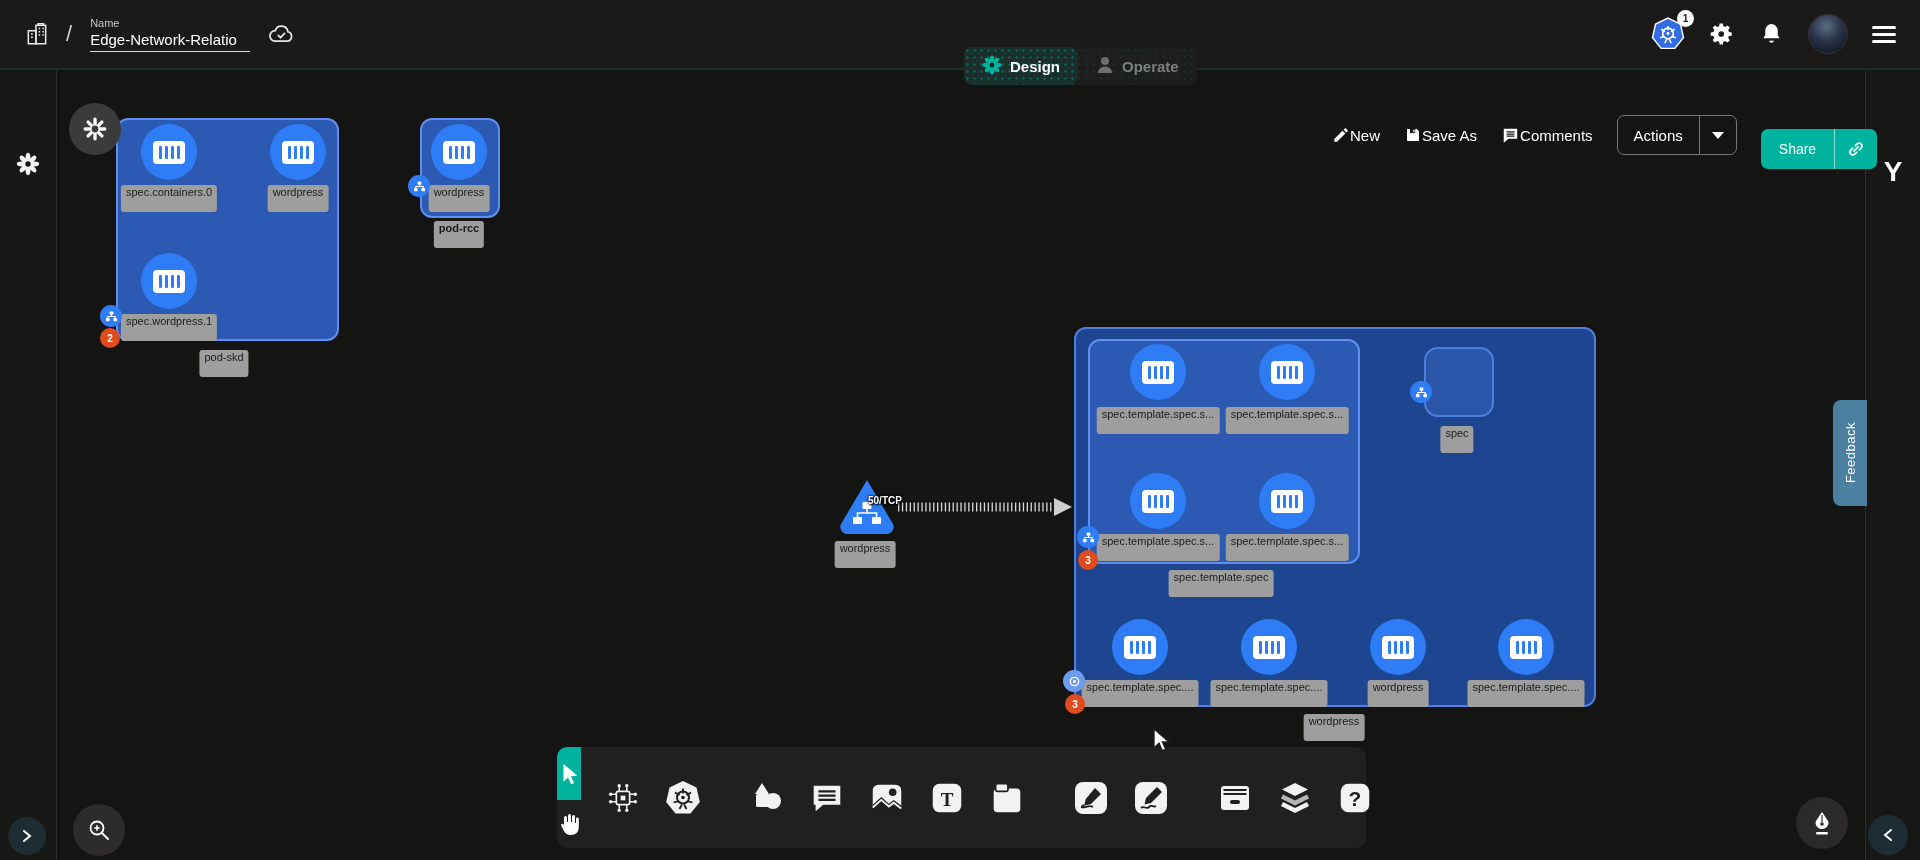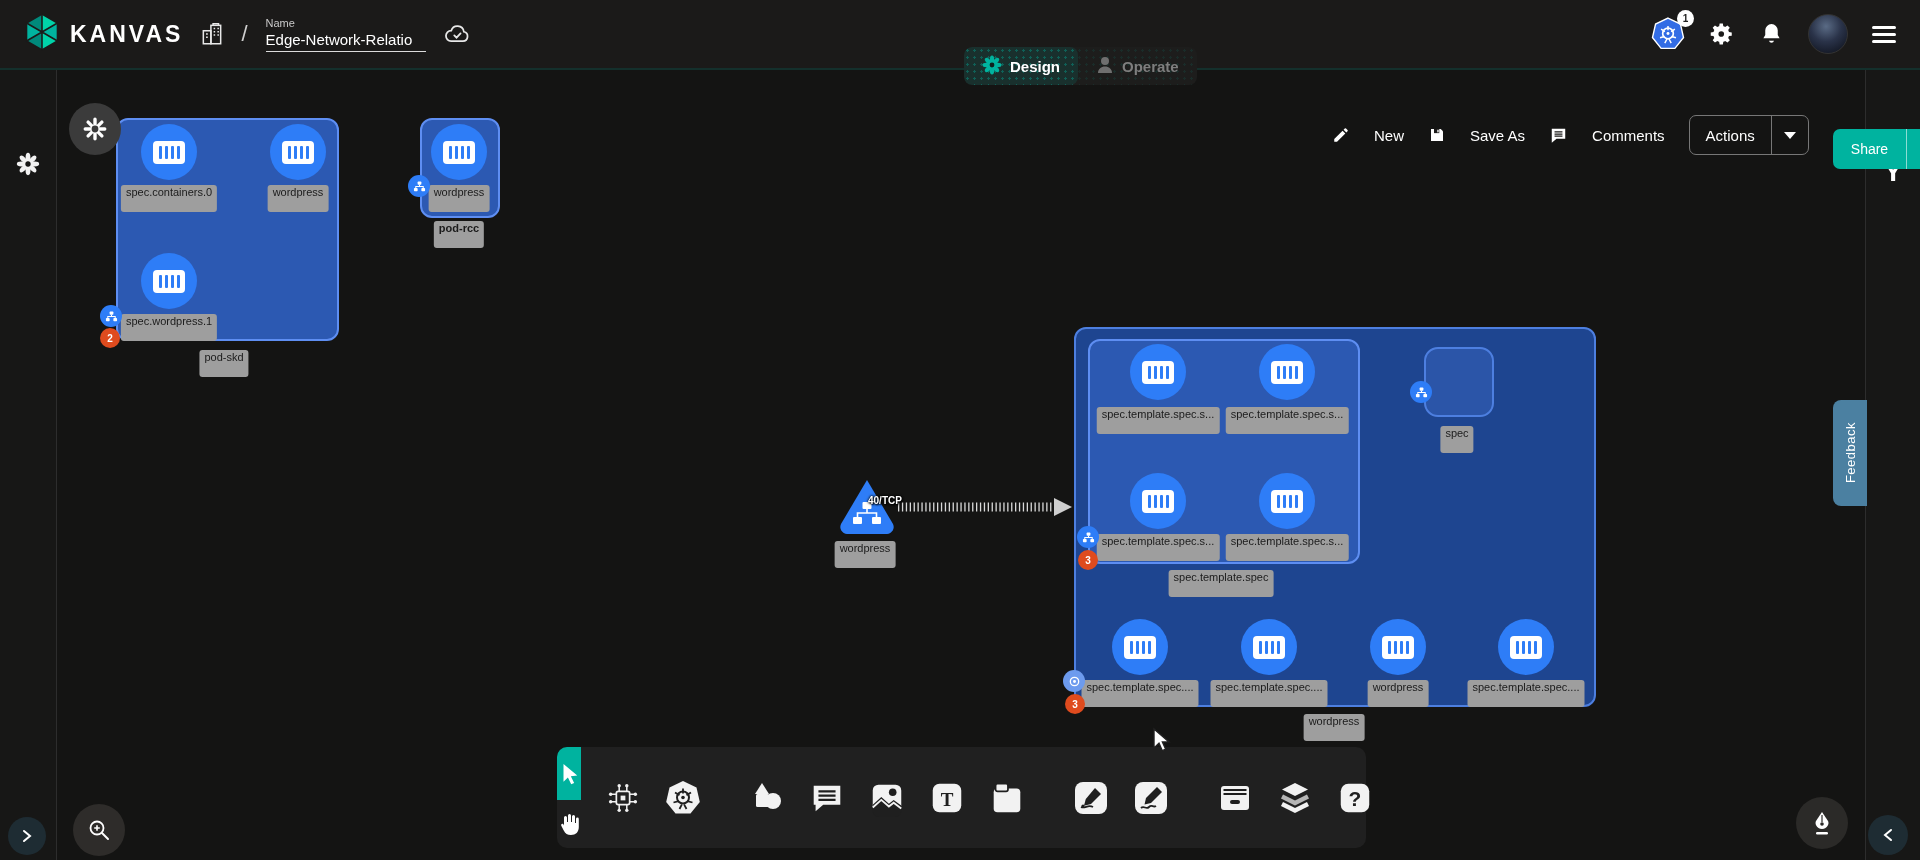--- a/index.html
+++ b/index.html
@@ -41,21 +41,21 @@
   #left-rail { position:absolute; left:0; top:70px; bottom:0; width:57px; background:#171716; border-right:1px solid #2d2d2d; z-index:30; }
   #right-rail { position:absolute; right:0; top:70px; bottom:0; width:55px; background:#171716; border-left:1px solid #2d2d2d; z-index:30; }
   .rail-handle { position:absolute; left:50%; transform:translateX(-50%); font-size:28px; font-weight:bold; color:#fff; }
   #feedback-tab { position:absolute; right:53px; top:400px; width:34px; height:106px; background:#4b80a1;
     border-radius:8px 0 0 8px; display:flex; align-items:center; justify-content:center; cursor:pointer; z-index:31; }
   #feedback-tab span { writing-mode:vertical-rl; transform:rotate(180deg); font-size:13px; color:#fff; letter-spacing:.5px; }
   .round-btn { position:absolute; border-radius:50%; display:flex; align-items:center; justify-content:center; cursor:pointer; border:none; }
 
   
   #actionbar { position:absolute; left:1332px; top:114px; height:42px; display:flex; align-items:center; gap:24px; z-index:35; }
-  .ab-btn { display:flex; align-items:center; gap:24px; font-size:15px; color:#fff; background:none; border:none; cursor:pointer; white-space:nowrap; }
+  .ab-btn { display:flex; align-items:center; gap:0; font-size:15px; color:#fff; background:none; border:none; cursor:pointer; white-space:nowrap; }
   .split-btn { display:flex; align-items:stretch; height:40px; border:1px solid #777; border-radius:7px; overflow:hidden; }
   .split-btn .seg { display:flex; align-items:center; padding:0 16px; font-size:15px; color:#fff; cursor:pointer; background:transparent; border:none; }
   .split-btn .seg.caret { border-left:1px solid #777; padding:0 12px; }
   .caret-down { width:0; height:0; border-left:6px solid transparent; border-right:6px solid transparent; border-top:7px solid #fff; }
   .share-btn { display:flex; align-items:stretch; height:40px; background:#00B39F; border-radius:7px; overflow:hidden;margin-top:28px; }
   .share-btn .seg { display:flex; align-items:center; padding:0 18px; font-size:14px; color:#fff; cursor:pointer; background:transparent; border:none; }
   .share-btn .seg.link { border-left:1px solid rgba(255,255,255,.55); padding:0 11px; }
 
   
   .group { position:absolute; border-radius:12px; z-index:5; }
@@ -87,35 +87,20 @@
   .tool { width:44px; height:44px; display:flex; align-items:center; justify-content:center; cursor:pointer; }
 
   .dark-teal { background:#1e2c33; }
   .dark-gray { background:#2e2c2a; }
 </style>
 </head>
 <body>
 
 <div id="header">
   <div class="h-left">
-    <div class="brand-wrap">
-      <span>
-        <svg width="36" height="40" viewBox="0 0 34 38">
-          <polygon points="17,19 17,2 31.7,10.5" fill="#00D3A9"></polygon>
-          <polygon points="17,19 31.7,10.5 31.7,27.5" fill="#00B39F"></polygon>
-          <polygon points="17,19 31.7,27.5 17,36" fill="#00D3A9"></polygon>
-          <polygon points="17,19 17,36 2.3,27.5" fill="#00897B"></polygon>
-          <polygon points="17,19 2.3,27.5 2.3,10.5" fill="#00B39F"></polygon>
-          <polygon points="17,19 2.3,10.5 17,2" fill="#00897B"></polygon>
-          <polygon points="17,2 31.7,10.5 31.7,27.5 17,36 2.3,27.5 2.3,10.5" fill="none" stroke="#1b1a19" stroke-width="1.5"></polygon>
-          <path d="M17 2V36 M2.3,10.5 31.7,27.5 M31.7,10.5 2.3,27.5" stroke="#1b1a19" stroke-width="1.5"></path>
-        </svg>
-      </span>
-      <span class="brand">KANVAS</span>
-    </div>
     <button class="icon-btn">
       <svg width="26" height="26" viewBox="0 0 24 24">
         <rect x="4" y="9" width="7" height="12" fill="none" stroke="#e8e8e8" stroke-width="1.4"></rect>
         <rect x="11" y="4" width="9" height="17" fill="none" stroke="#e8e8e8" stroke-width="1.4"></rect>
         <path d="M13.5 7h1.4M17 7h1.4M13.5 10h1.4M17 10h1.4M13.5 13h1.4M17 13h1.4M6.5 12h1.6M6.5 15h1.6" stroke="#e8e8e8" stroke-width="1.4"></path>
         <path d="M13 4v-1.5h5V4" stroke="#e8e8e8" stroke-width="1.4" fill="none"></path>
       </svg>
     </button>
     <span class="slash">/</span>
     <div class="name-field">
@@ -278,21 +263,21 @@
       <path d="M10 2.5v15M2.5 10h15M4.7 4.7l10.6 10.6M15.3 4.7L4.7 15.3"></path>
     </g>
     <circle cx="10" cy="10" r="2.6" fill="#3b3b3b"></circle>
   </svg>
 </button>
 
 <svg id="edge-svg">
   <line x1="898" y1="507" x2="1054" y2="507" stroke="#d9d9d9" stroke-width="9" stroke-dasharray="1.3 2.6"></line>
   <polygon points="1054,498 1072,507 1054,516" fill="#cfcfcf"></polygon>
 </svg>
-<span id="edge-label">40/TCP</span>
+<span id="edge-label">50/TCP</span>
 
 <div class="group g-med" style="left:116px; top:118px; width:223px; height:223px;"></div>
 <div class="node-circle" style="left:141px; top:124px;">
     <span class="crate">
       <i></i>
       <i></i>
       <i></i>
       <i></i>
     </span>
   </div>

